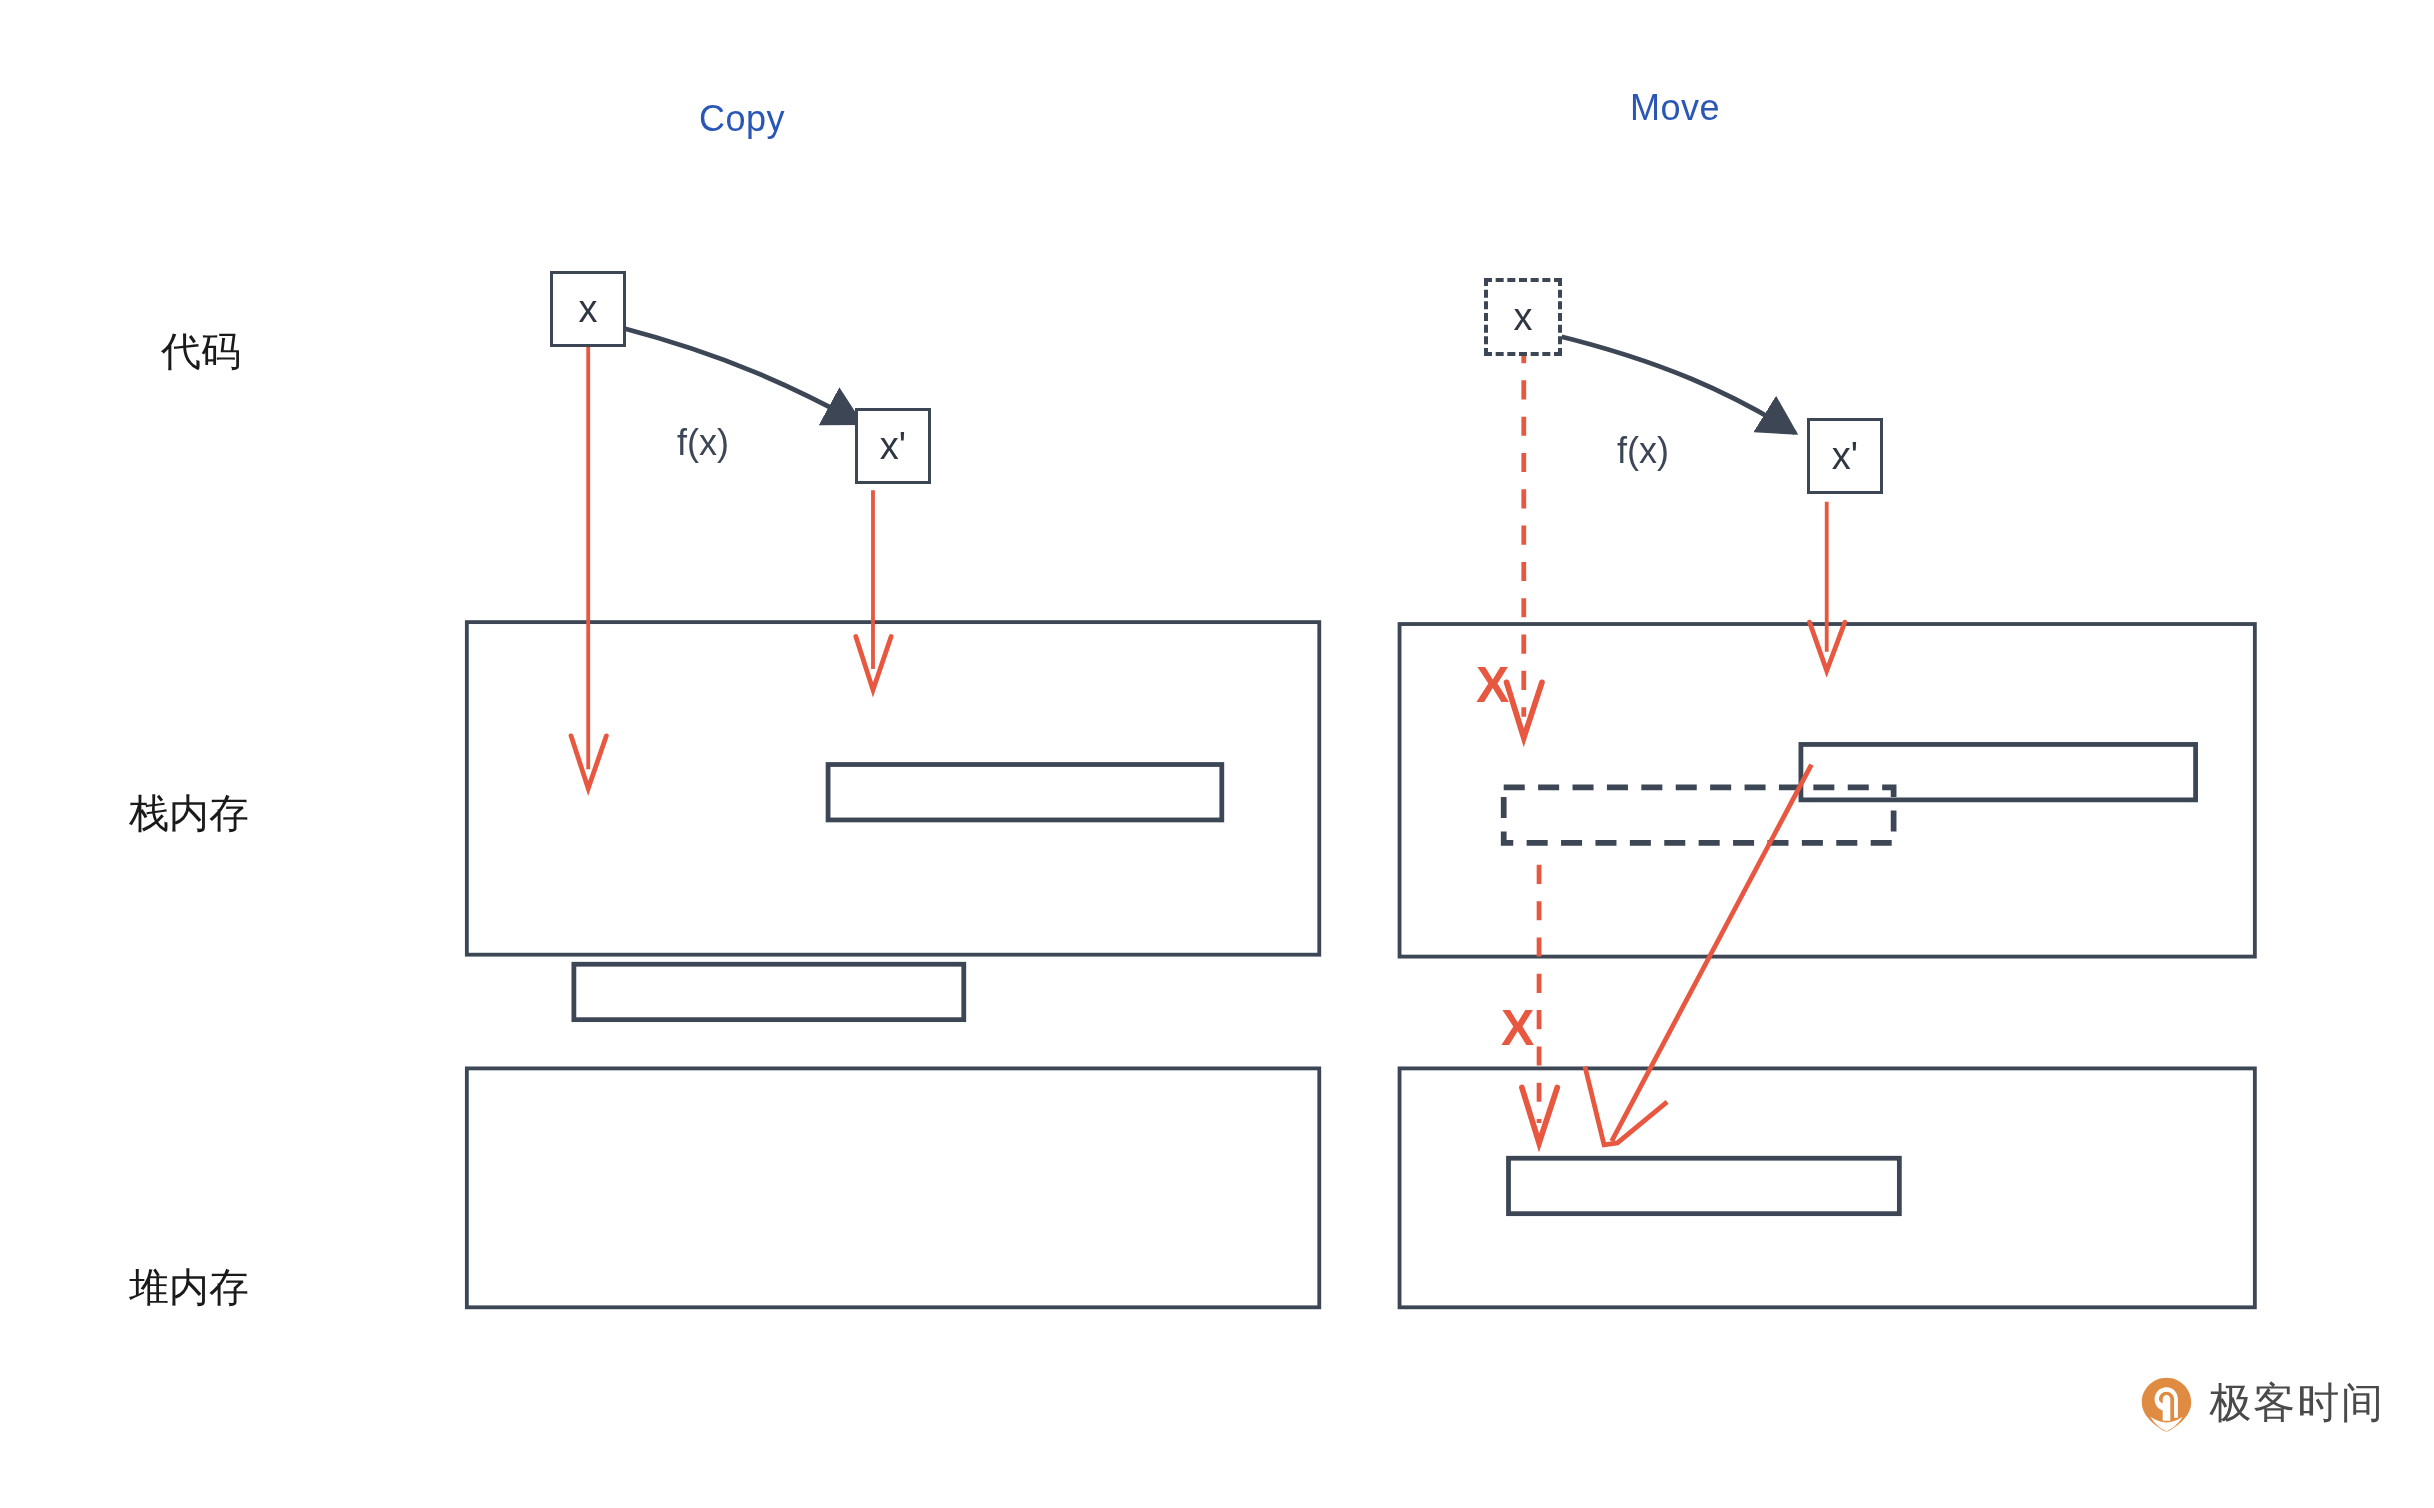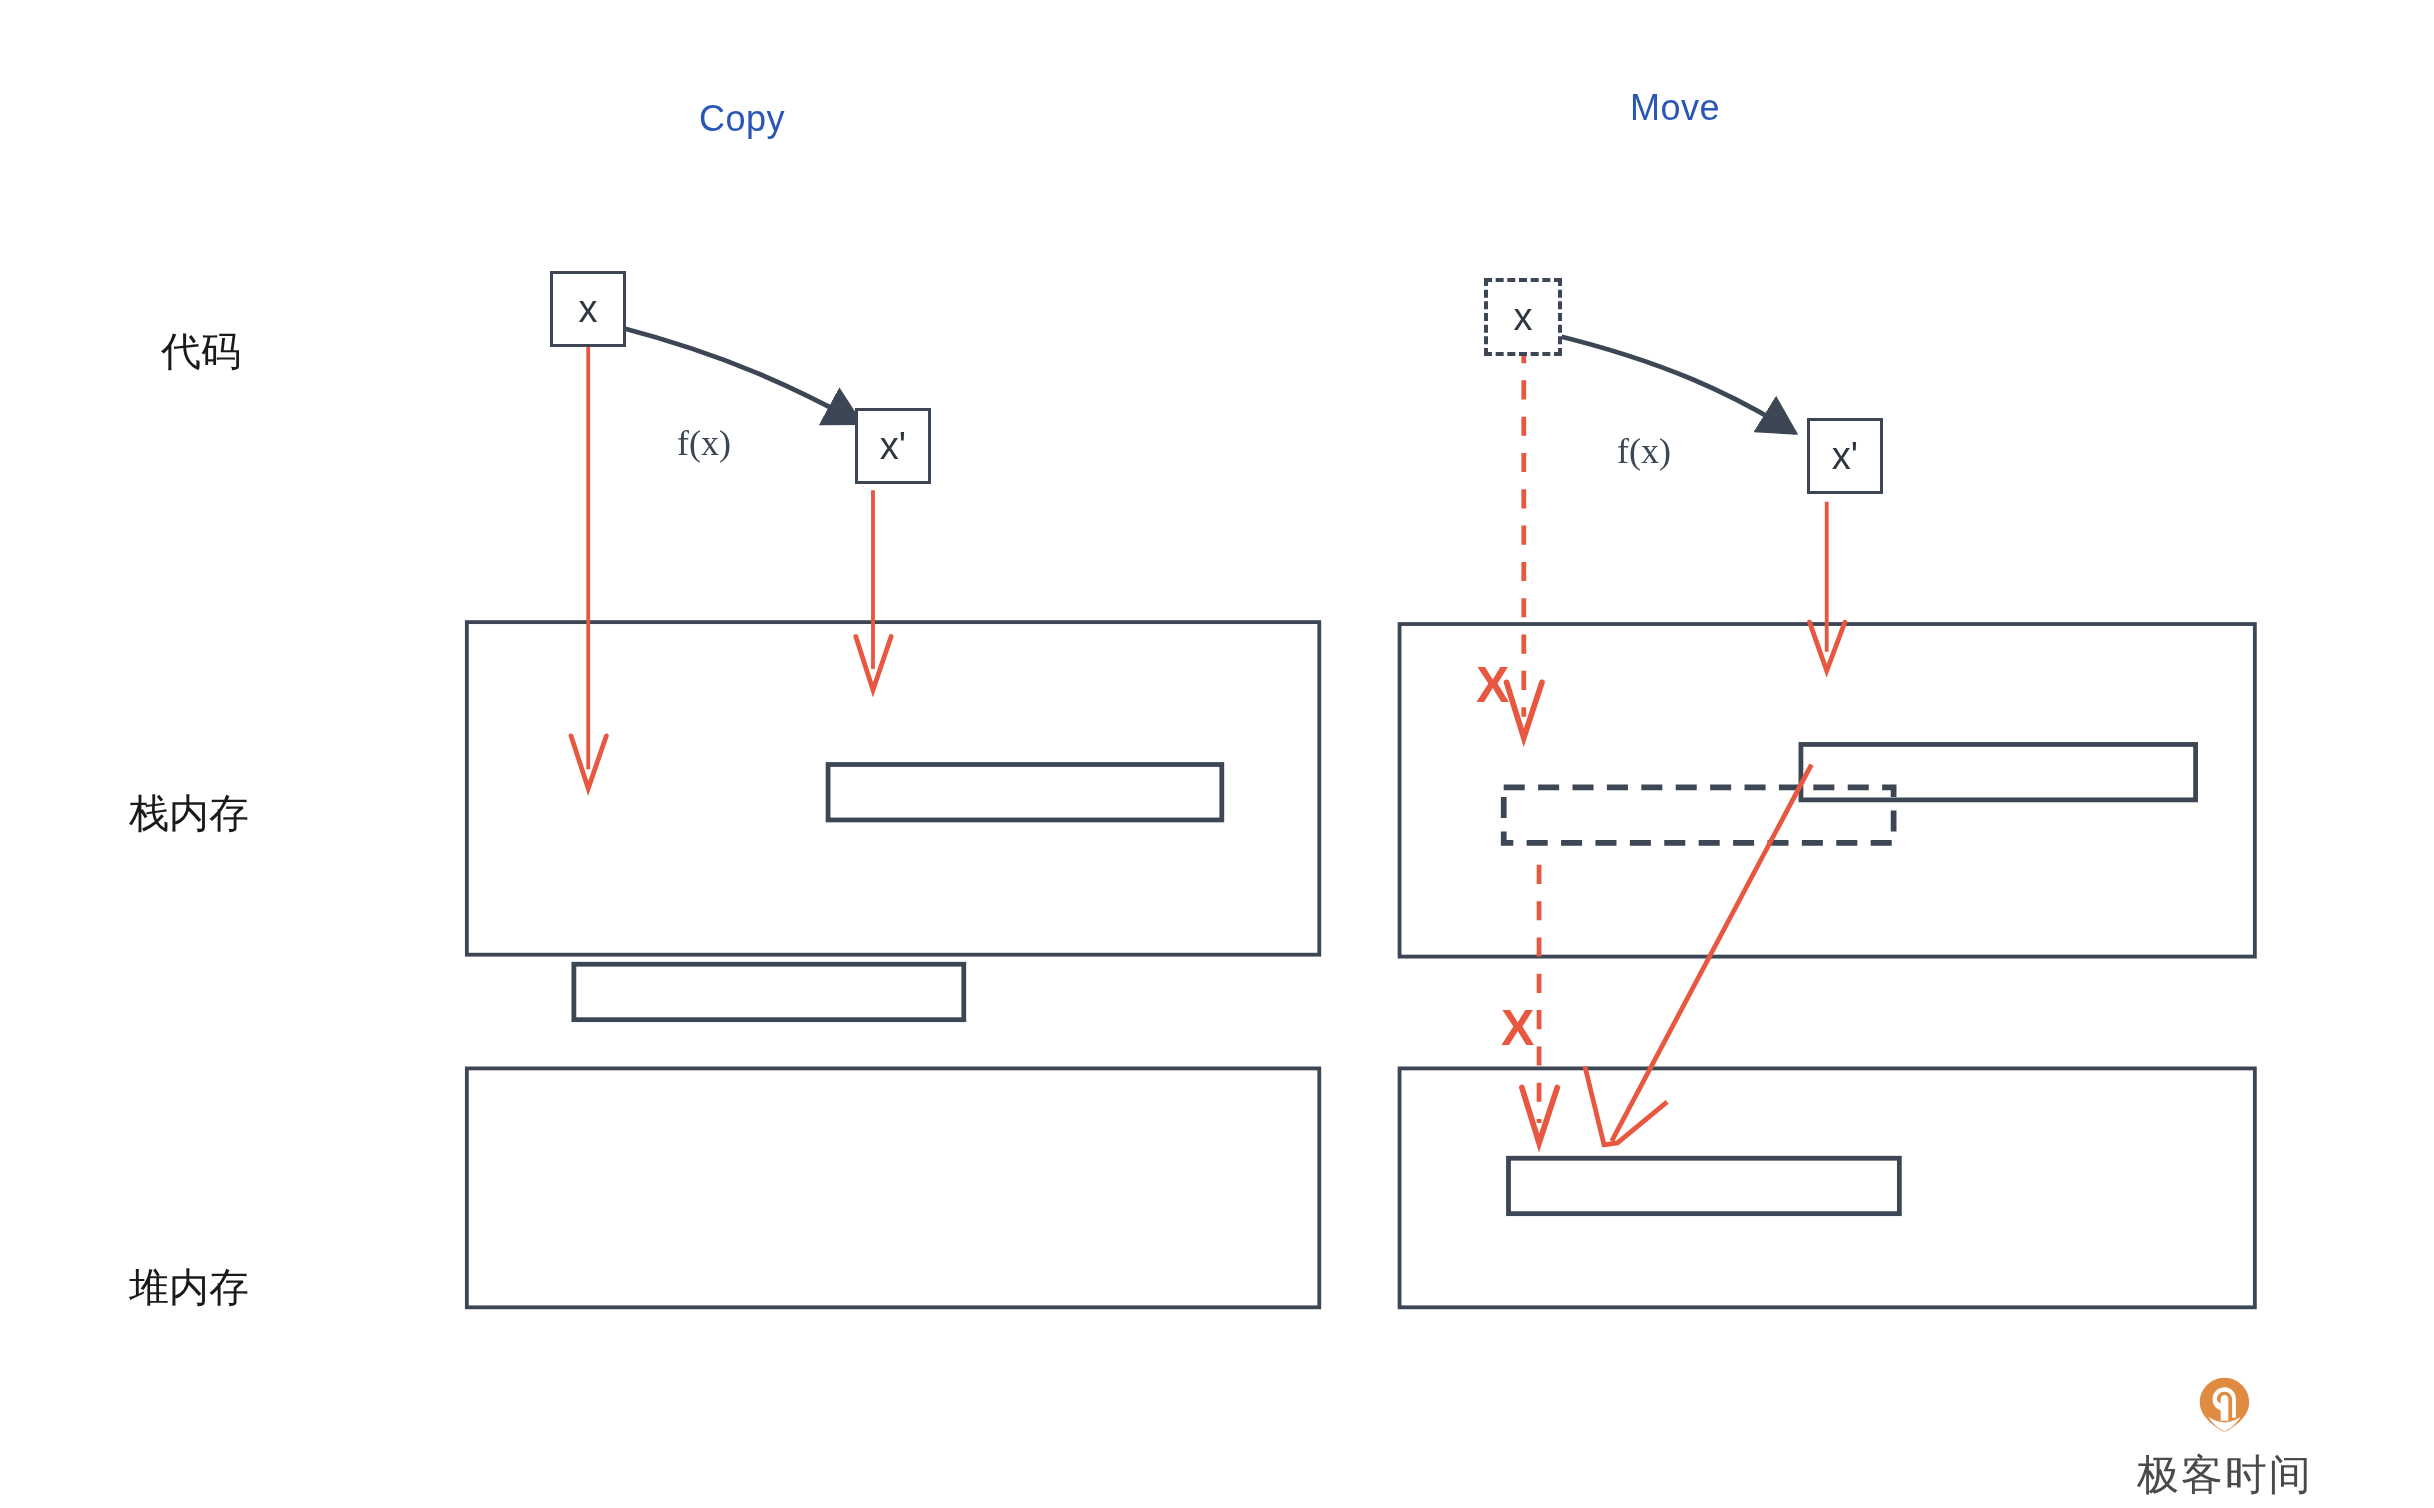--- a/index.html
+++ b/index.html
@@ -51,39 +51,38 @@
     font-family: "Liberation Sans", "DejaVu Sans", sans-serif;
   }
   .var-box.dashed {
     border-style: dashed;
     border-width: 4.8px;
   }
   .fn-label {
     position: absolute;
     font-size: 36px;
     color: #3c4655;
-    font-family: Liberation Serif, serif;
+    font-family: Liberation Sans, sans-serif;
     white-space: nowrap;
   }
   .x-mark {
     position: absolute;
     font-size: 50px;
     font-weight: bold;
     color: #e8573f;
     font-family: "Liberation Sans", "DejaVu Sans", sans-serif;
     line-height: 1;
   }
   #watermark {
     position: absolute;
     left: 2137px;
     top: 1375px;
     display: flex;
-    align-items: center;
+    align-items: flex-start;
     gap: 13.4px;
-    flex-direction: column;
   }
   #watermark .wm-text {
     font-size: 42px;
     color: #4a4a4a;
     font-family: "DejaVu Sans", "Liberation Sans", sans-serif;
     letter-spacing: 1.9px;
     white-space: nowrap;
   }
 </style>
 </head>

